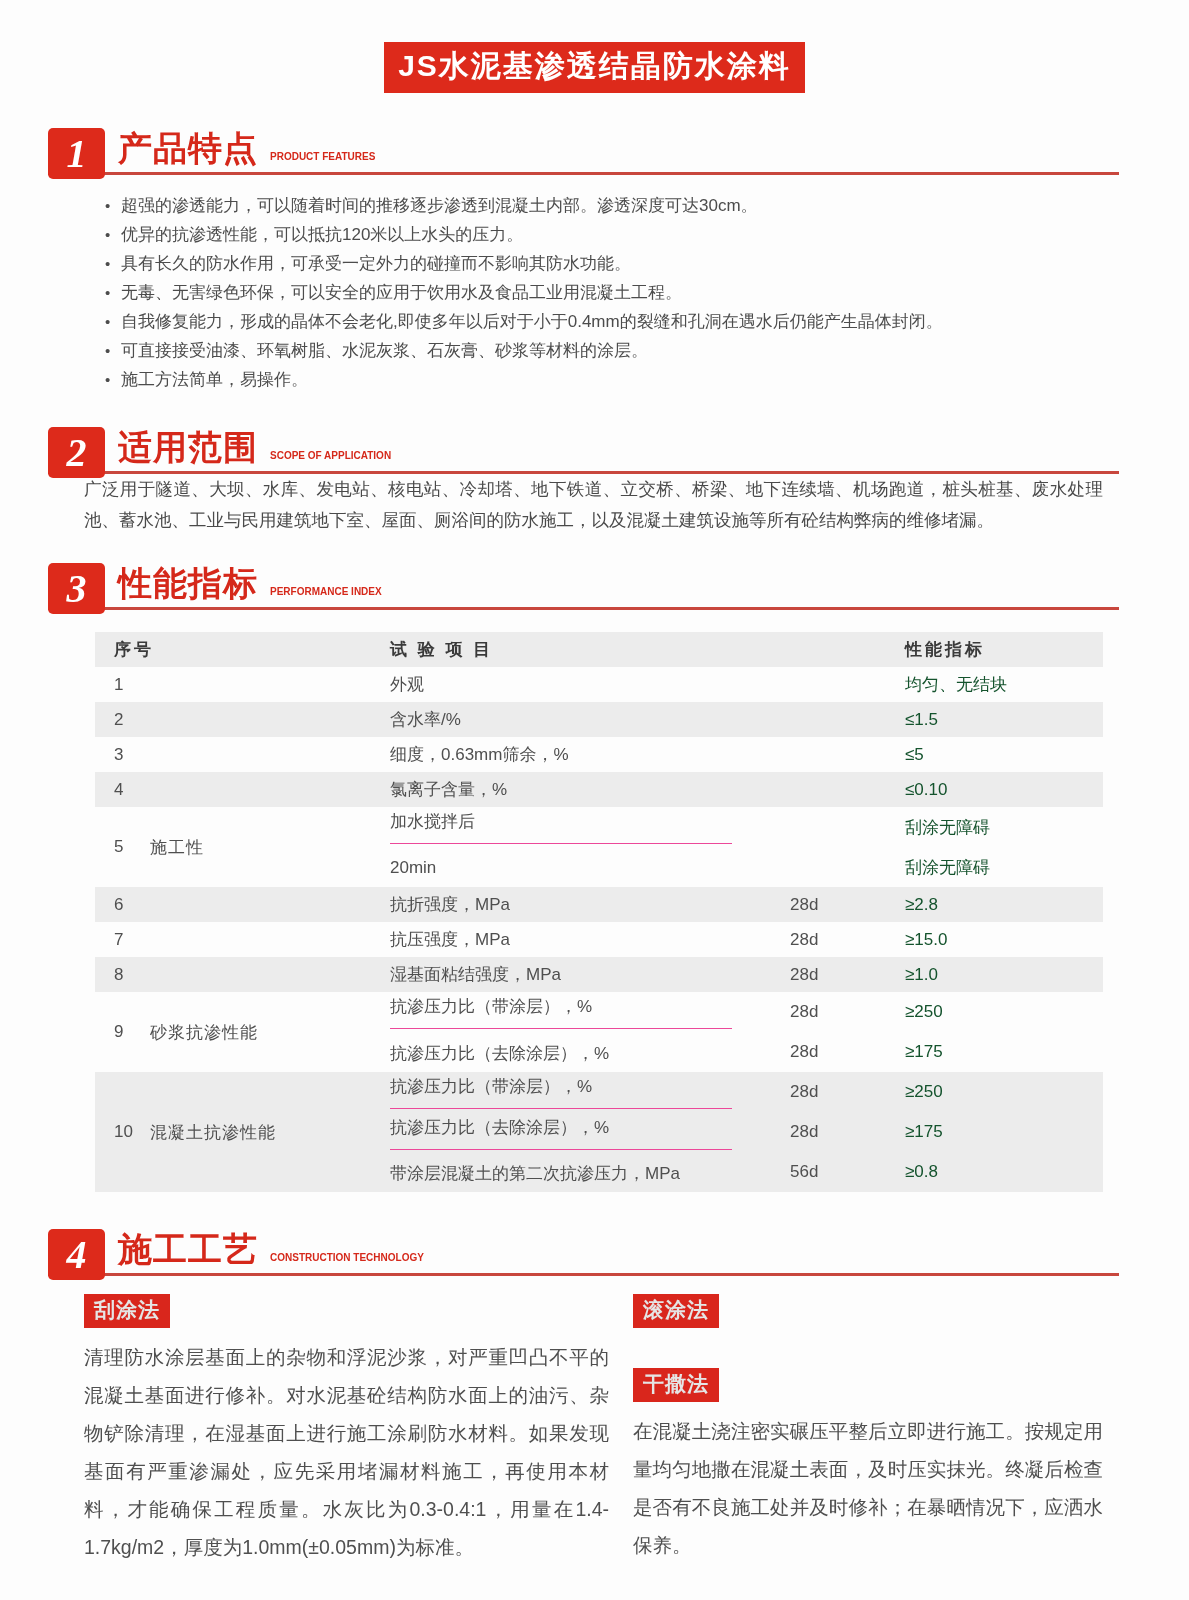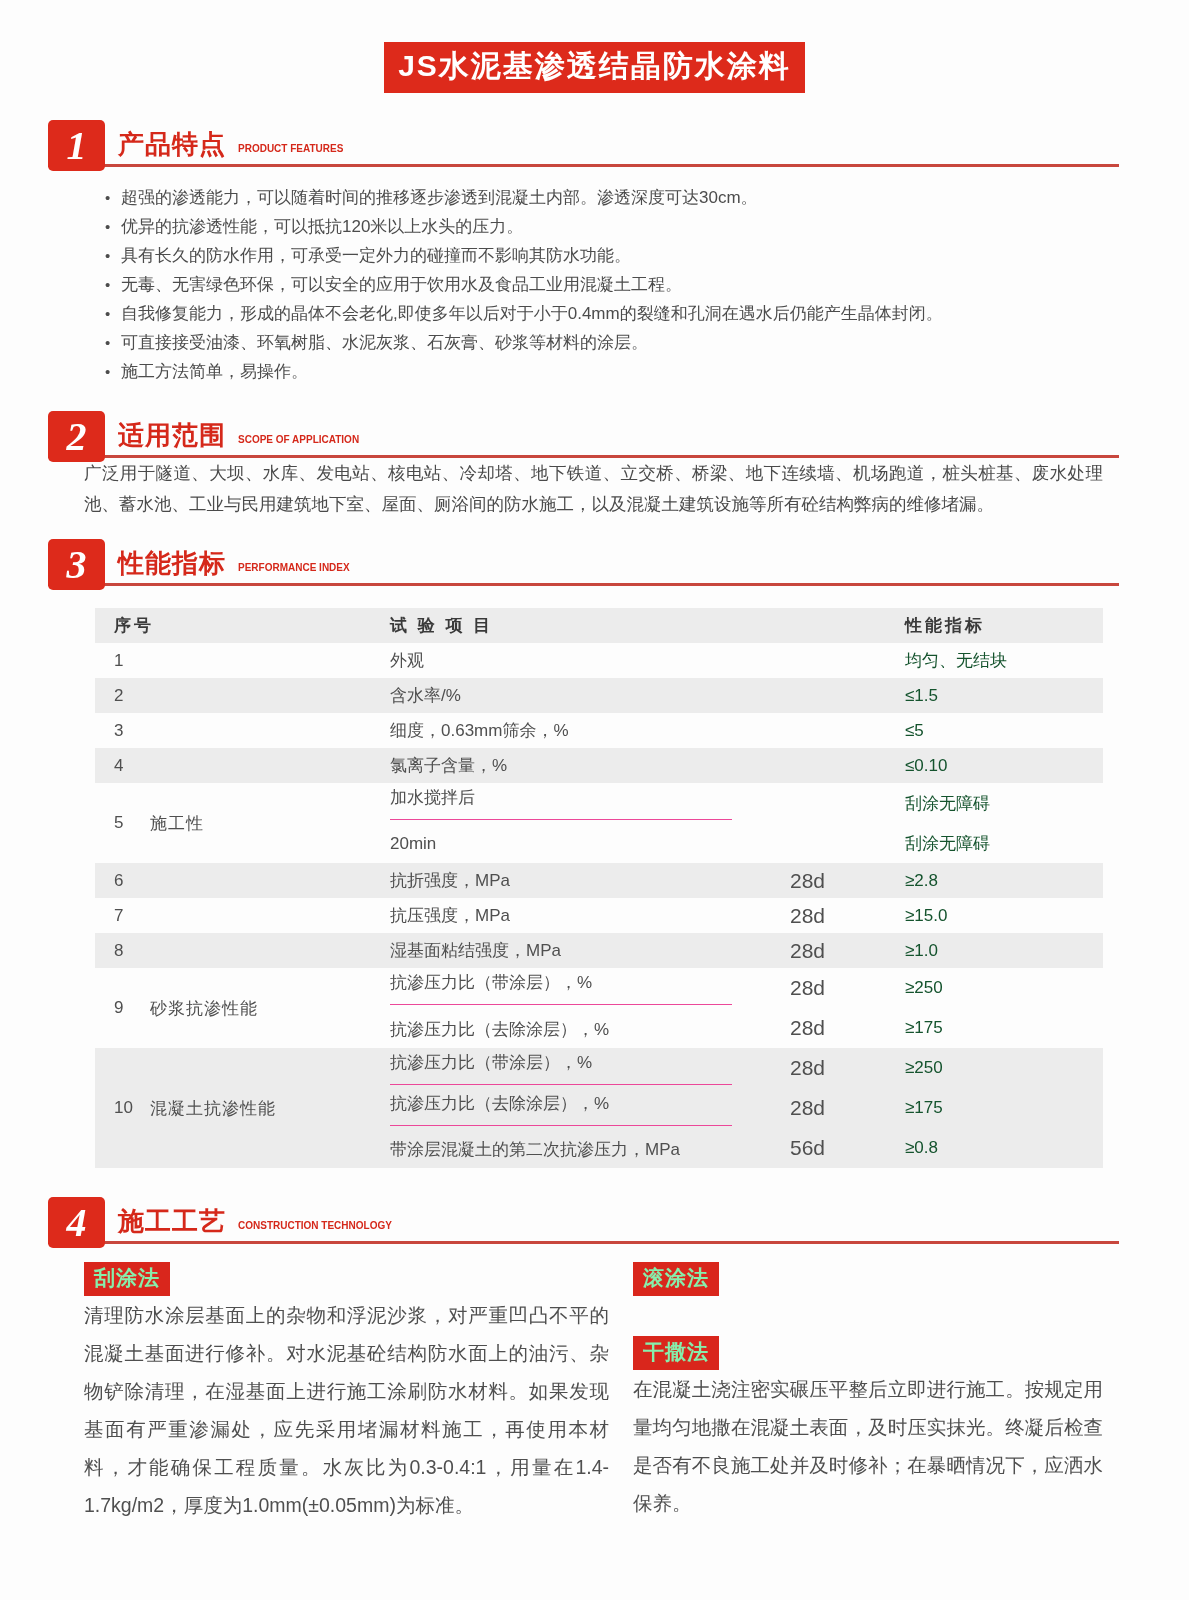--- a/index.html
+++ b/index.html
@@ -12,55 +12,55 @@
     font-size:30px; font-weight:bold; padding:4px 14px 6px; letter-spacing:2px;text-align:right; }
 
   
   .sec { margin-top:36px; }
   .sec-head { position:relative; padding:0 0 7px 70px; margin-right:30px;
     border-bottom:3px solid #c8473d; display:flex; align-items:flex-end; gap:12px; }
   .sec-num { position:absolute; left:0; bottom:-7px; width:57px; height:51px;
     background:#dd2a1b; border-radius:5px; color:#fff; font-style:italic; font-weight:bold;
     font-size:40px; display:flex; align-items:center; justify-content:center;
     font-family:"Liberation Serif","DejaVu Serif",serif; }
-  .sec-title { color:#d5281a; font-size:26px; font-weight:bold; line-height:1; letter-spacing:1px; }
+  .sec-title { color:#d5281a; font-size:34px; font-weight:bold; line-height:1; letter-spacing:1px; }
   .sec-sub { color:#d5281a; font-size:10px; font-weight:bold; padding-bottom:3px; letter-spacing:0; }
 
   
   .features { margin:16px 30px 0 57px; list-style:none; }
   .features li { display:flex; font-size:17px; color:#4c4c4c; line-height:29px; }
   .features .dot { width:16px; color:#4c4c4c; font-size:15px; }
 
   
   .scope { margin:0 46px 0 36px; font-size:17.5px; color:#4a4a4a; line-height:31px; text-align:justify; }
 
   
   .ptable { margin:22px 46px 0 47px; }
   .trow { display:grid; grid-template-columns:55px 240px 1fr; align-items:center; }
   .trow.shaded { background:#ececec; }
   .c-no { padding-left:19px; font-size:17px; color:#4f4f4f; }
   .c-cat { font-size:17px; color:#4f4f4f; letter-spacing:1px; }
   .c-subs { display:flex; flex-direction:column; }
   .sub { display:grid; grid-template-columns:400px 115px 1fr; align-items:center; min-height:35px; padding:2px 0; }
   .sub .nm { font-size:17px; color:#4f4f4f; margin-right:58px; }
-  .sub .ag { font-size:21px; color:#4f4f4f; }
+  .sub .ag { font-size:17px; color:#4f4f4f; }
   .sub .vl { font-size:17px; color:#14532d; }
   .sub:not(:last-child) .nm { border-bottom:1px solid #ec4899; padding-bottom:10px; }
   .sub:not(:first-child) .nm { padding-top:2px; }
   .multi .sub { min-height:40px; }
   .thead .hd { font-weight:bold; color:#3a3a3a; letter-spacing:3px; }
   .thead { min-height:35px; }
 
   
   .cols { display:flex; margin:18px 46px 0 36px; gap:24px; }
   .col-l { width:525px; }
   .col-r { flex:1; }
-  .badge { display:inline-block; background:#d9261c; color:#86efac; font-size:21px;
+  .badge { display:inline-block; background:#d9261c; color:#e5e5e5; font-size:21px;
     font-weight:bold; padding:2px 10px 4px; letter-spacing:1px; }
-  .method-text { margin-top:0; font-size:19.5px; color:#4f4f4f; line-height:38px; text-align:justify; }
+  .method-text { margin-top:10px; font-size:19.5px; color:#4f4f4f; line-height:38px; text-align:justify; }
   .gap-r { margin-top:40px; }
 </style>
 </head>
 <body>
 
 <div class="banner">JS水泥基渗透结晶防水涂料</div>
 
 <div class="content">
 
   <div class="sec" style="margin-top:38px;">

